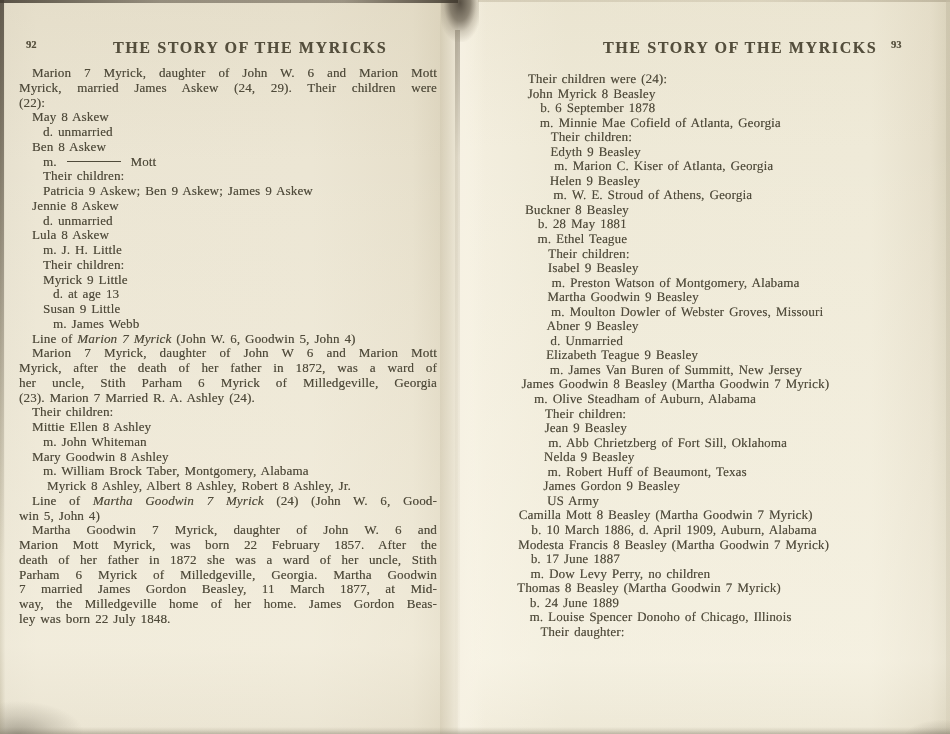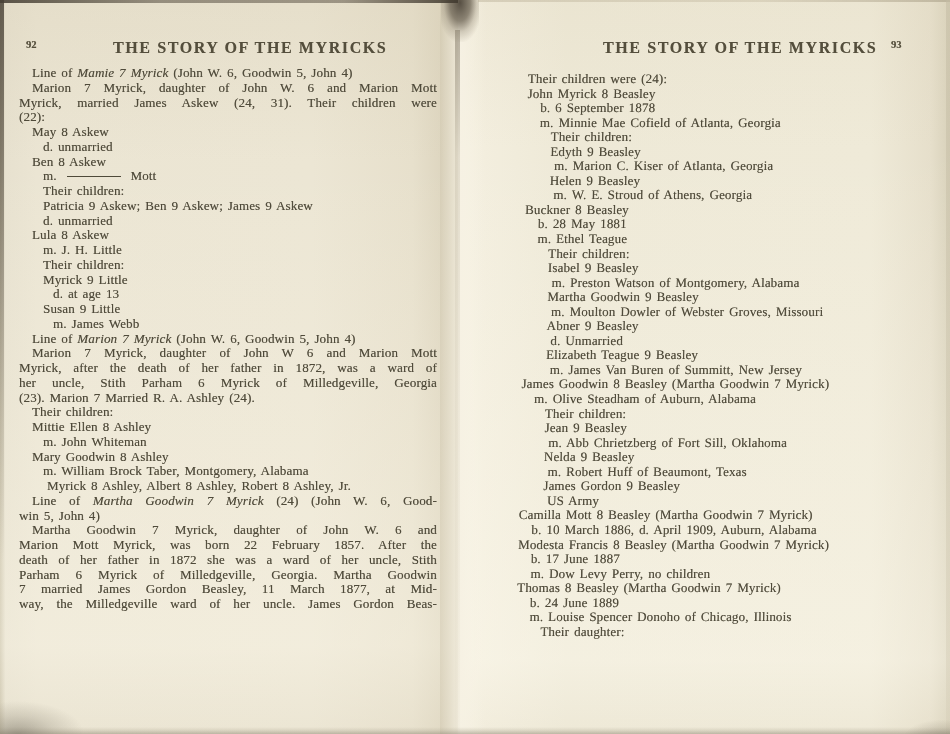--- a/index.html
+++ b/index.html
@@ -122,30 +122,30 @@
   <div class="layer left-edge"></div>
   <div class="layer right-edge"></div>
   <div class="layer bottom-edge"></div>
   <div class="layer bottom-left-smudge"></div>
   <div class="layer bottom-right-smudge"></div>
 
   <div class="page left">
     <div class="page-number">92</div>
     <div class="running-title">THE STORY OF THE MYRICKS</div>
     <div class="body">
-        <div class="tl ind1"><span>Line of </span><span class="it">Mamie 7 Myrick</span><span> (John W. 6, Goodwin 5, John 4)</span></div>
         <div class="tl ind1 just"><span>Marion 7 Myrick, daughter of John W. 6 and Marion Mott</span></div>
-        <div class="tl ind0 just"><span>Myrick, married James Askew (24, 31). Their children were</span></div>
+        <div class="tl ind0 just"><span>Myrick, married James Askew (24, 29). Their children were</span></div>
         <div class="tl ind0"><span>(22):</span></div>
         <div class="tl ind1"><span>May 8 Askew</span></div>
         <div class="tl ind2"><span>d. unmarried</span></div>
         <div class="tl ind1"><span>Ben 8 Askew</span></div>
         <div class="tl ind2"><span>m. </span><span class="rule"></span><span> Mott</span></div>
         <div class="tl ind2"><span>Their children:</span></div>
         <div class="tl ind2"><span>Patricia 9 Askew; Ben 9 Askew; James 9 Askew</span></div>
+        <div class="tl ind1"><span>Jennie 8 Askew</span></div>
         <div class="tl ind2"><span>d. unmarried</span></div>
         <div class="tl ind1"><span>Lula 8 Askew</span></div>
         <div class="tl ind2"><span>m. J. H. Little</span></div>
         <div class="tl ind2"><span>Their children:</span></div>
         <div class="tl ind2"><span>Myrick 9 Little</span></div>
         <div class="tl ind4"><span>d. at age 13</span></div>
         <div class="tl ind2"><span>Susan 9 Little</span></div>
         <div class="tl ind4"><span>m. James Webb</span></div>
         <div class="tl ind1"><span>Line of </span><span class="it">Marion 7 Myrick</span><span> (John W. 6, Goodwin 5, John 4)</span></div>
         <div class="tl ind1 just"><span>Marion 7 Myrick, daughter of John W 6 and Marion Mott</span></div>
@@ -158,21 +158,22 @@
         <div class="tl ind1"><span>Mary Goodwin 8 Ashley</span></div>
         <div class="tl ind2"><span>m. William Brock Taber, Montgomery, Alabama</span></div>
         <div class="tl ind3"><span>Myrick 8 Ashley, Albert 8 Ashley, Robert 8 Ashley, Jr.</span></div>
         <div class="tl ind1 just"><span>Line of </span><span class="it">Martha Goodwin 7 Myrick</span><span> (24) (John W. 6, Good-</span></div>
         <div class="tl ind0"><span>win 5, John 4)</span></div>
         <div class="tl ind1 just"><span>Martha Goodwin 7 Myrick, daughter of John W. 6 and</span></div>
         <div class="tl ind0 just"><span>Marion Mott Myrick, was born 22 February 1857. After the</span></div>
         <div class="tl ind0 just"><span>death of her father in 1872 she was a ward of her uncle, Stith</span></div>
         <div class="tl ind0 just"><span>Parham 6 Myrick of Milledgeville, Georgia. Martha Goodwin</span></div>
         <div class="tl ind0 just"><span>7 married James Gordon Beasley, 11 March 1877, at Mid-</span></div>
-        <div class="tl ind0 just"><span>way, the Milledgeville ward of her uncle. James Gordon Beas-</span></div>
+        <div class="tl ind0 just"><span>way, the Milledgeville home of her home. James Gordon Beas-</span></div>
+        <div class="tl ind0"><span>ley was born 22 July 1848.</span></div>
       </div>
   </div>
 
   <div class="page right">
     <div class="running-title">THE STORY OF THE MYRICKS</div>
     <div class="page-number">93</div>
     <div class="body">
         <div class="tl ind0"><span>Their children were (24):</span></div>
         <div class="tl ind0"><span>John Myrick 8 Beasley</span></div>
         <div class="tl ind1"><span>b. 6 September 1878</span></div>

